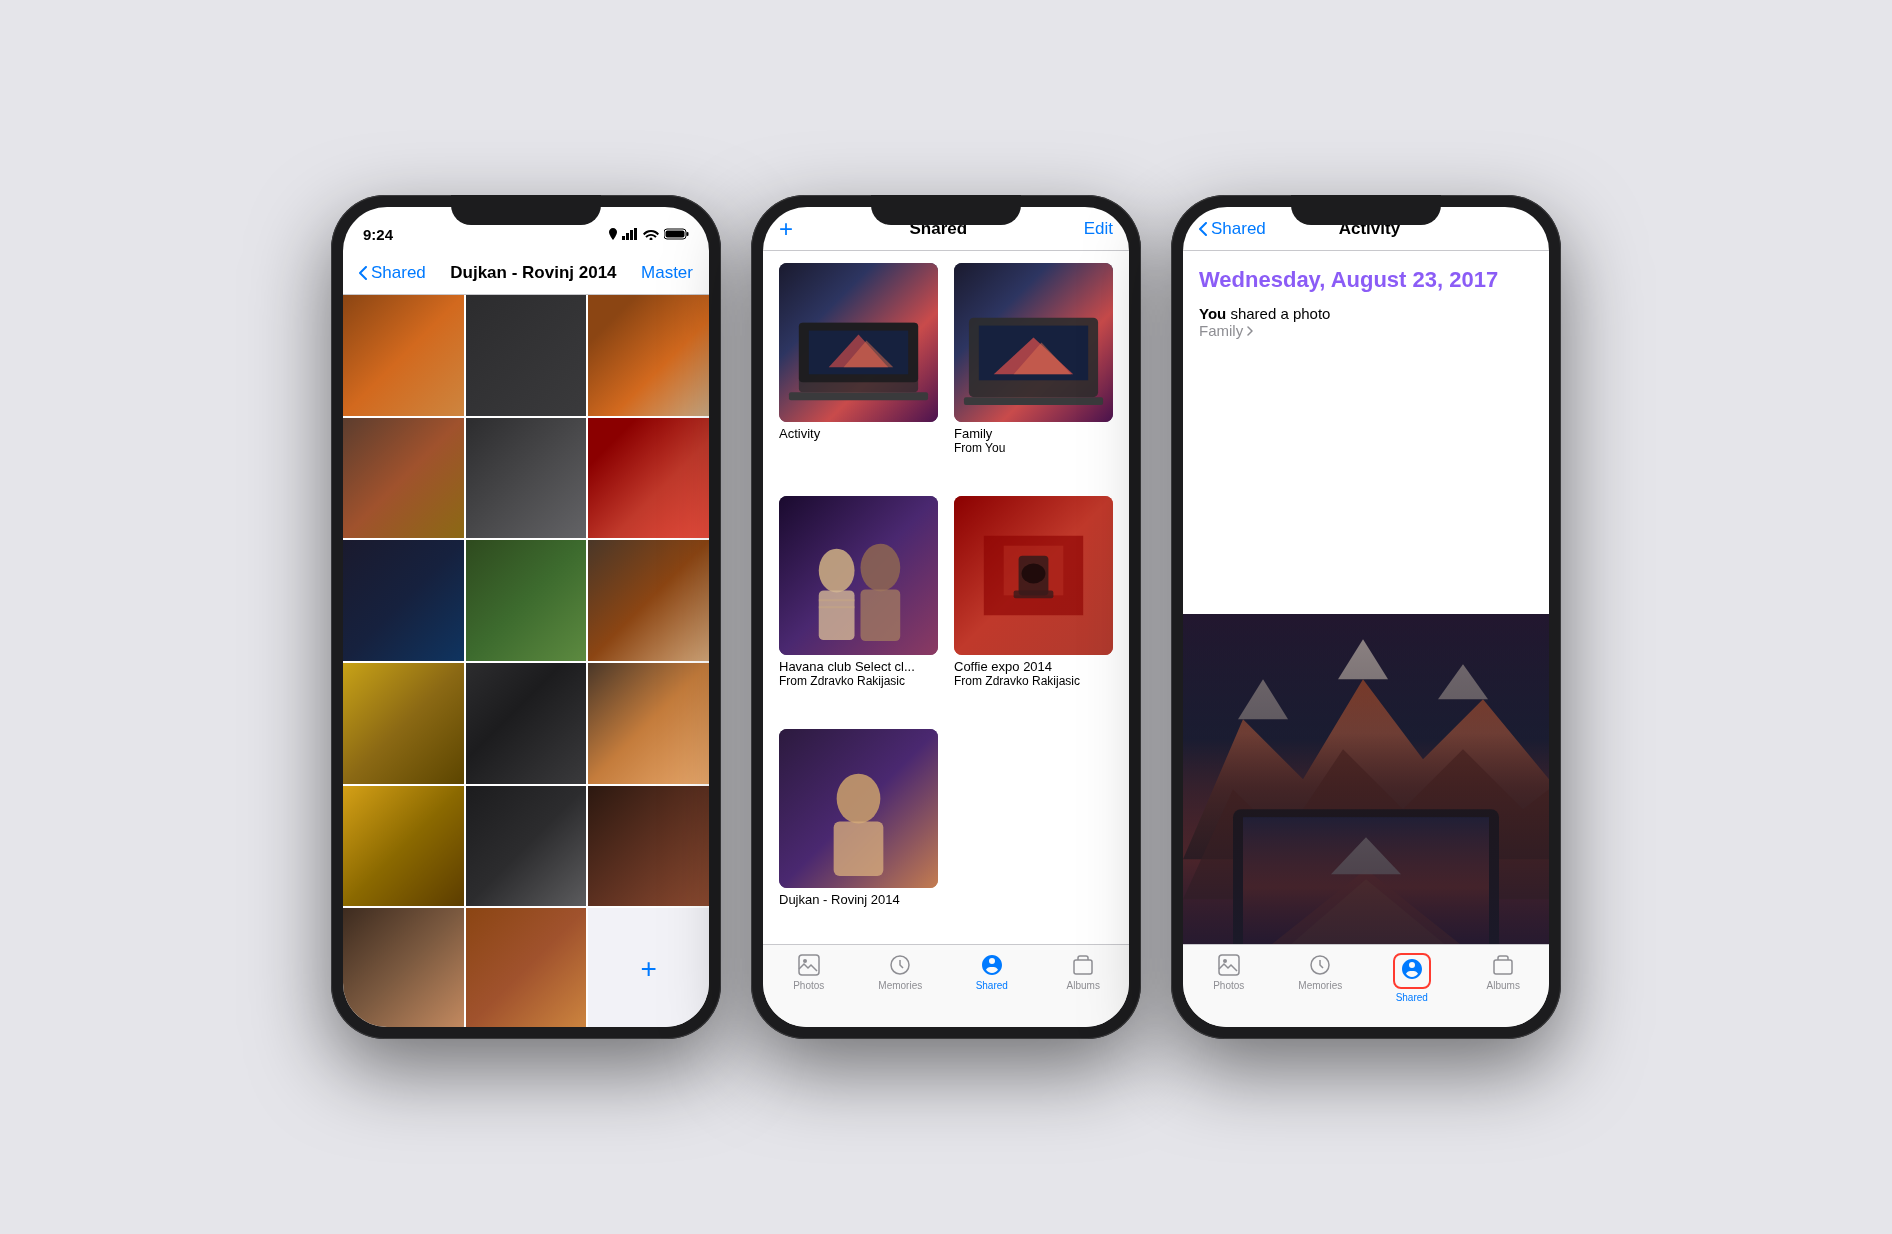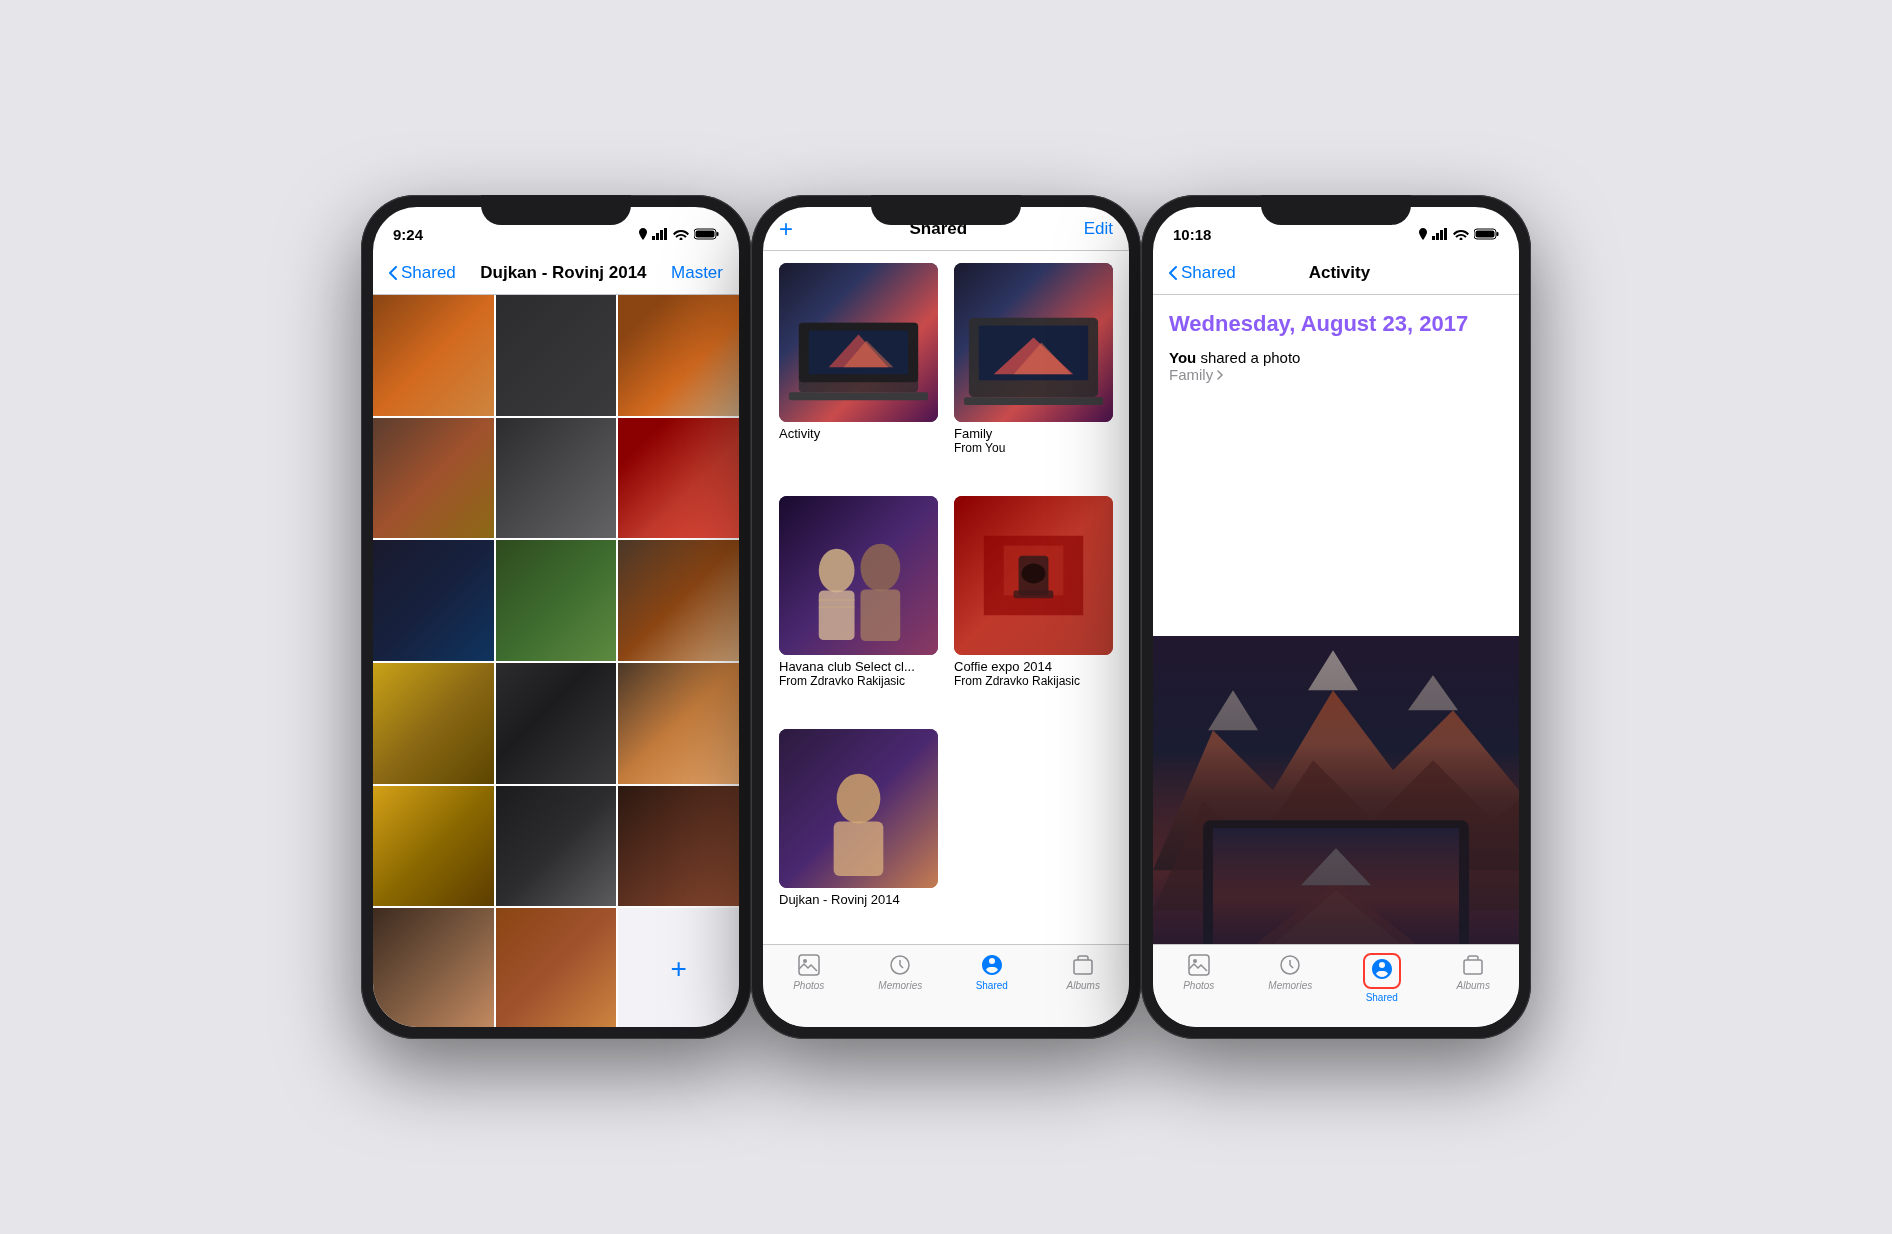--- a/index.html
+++ b/index.html
@@ -7,20 +7,21 @@
       background: #e5e5ea;
       display: flex;
       justify-content: center;
       align-items: center;
       min-height: 100vh;
       font-family: -apple-system, BlinkMacSystemFont, 'SF Pro Text', 'Helvetica Neue', sans-serif;
       padding: 20px;
     }
     .phones-container {
       display: flex;
+      gap: 30px;
       align-items: center;
     }
     
     .iphone {
       width: 390px;
       height: 844px;
       background: #1c1c1e;
       border-radius: 54px;
       padding: 12px;
       box-shadow: 0 30px 80px rgba(0,0,0,0.5), inset 0 0 0 1px #3a3a3c;
@@ -134,21 +135,21 @@
       background: rgba(249,249,249,0.94);
     }
     .tab-item {
       flex: 1;
       display: flex;
       flex-direction: column;
       align-items: center;
       gap: 3px;
     }
     .tab-active { color: #007aff; }
-    .tab-inactive { color: #8e8e93; font-style: italic; }
+    .tab-inactive { color: #8e8e93; }
     
     .albums-grid {
       padding: 12px 16px;
       display: grid;
       grid-template-columns: 1fr 1fr;
       gap: 16px;
       overflow-y: auto;
       height: 100%;
     }
     .album-item {
@@ -504,42 +505,20 @@
           <span style="font-size:10px;color:#8e8e93;">Albums</span>
         </div>
       </div>
     </div>
   </div>
 
   <div class="iphone">
     <div class="notch"></div>
     <div class="iphone-screen">
 
-      <div class="status-bar">
-        <span class="status-time">10:18</span>
-        <div class="status-icons">
-          <svg width="8" height="12" viewBox="0 0 8 12">
-              <path d="M4 0C1.8 0 0 1.8 0 4c0 3 4 8 4 8s4-5 4-8c0-2.2-1.8-4-4-4z"></path>
-            </svg>
-          <svg width="16" height="12" viewBox="0 0 16 12">
-              <rect x="0" y="8" width="3" height="4"></rect>
-              <rect x="4" y="5" width="3" height="7"></rect>
-              <rect x="8" y="2" width="3" height="10"></rect>
-              <rect x="12" y="0" width="3" height="12"></rect>
-            </svg>
-          <svg width="16" height="12" viewBox="0 0 16 12">
-              <path d="M8 9.5a1.5 1.5 0 100 3 1.5 1.5 0 000-3zM8 6C5.8 6 3.8 6.9 2.3 8.4l1.4 1.4C4.9 8.6 6.4 7.8 8 7.8s3.1.8 4.3 2l1.4-1.4C12.2 6.9 10.2 6 8 6zm0-4C4.5 2 1.4 3.4 0 5.8l1.5 1.5C2.9 5.4 5.3 4 8 4s5.1 1.4 6.5 3.3L16 5.8C14.6 3.4 11.5 2 8 2z"></path>
-            </svg>
-          <svg width="25" height="12" viewBox="0 0 25 12">
-              <rect x="0" y="1" width="22" height="10" rx="3" ry="3" stroke="#000" stroke-width="1" fill="none"></rect>
-              <rect x="22.5" y="4" width="2" height="4" rx="1" fill="#000"></rect>
-              <rect x="1.5" y="2.5" width="19" height="7" rx="2" fill="#000"></rect>
-            </svg>
-        </div>
-      </div>
 
       <div class="nav-bar">
         <div class="nav-back">
           <svg width="8" height="14" viewBox="0 0 8 14">
               <path d="M7 1L1 7l6 6" stroke="#007aff" stroke-width="2" fill="none" stroke-linecap="round" stroke-linejoin="round"></path>
             </svg>
           <span>Shared</span>
         </div>
         <div class="nav-title">Activity</div>
         <div style="width:60px;"></div>

